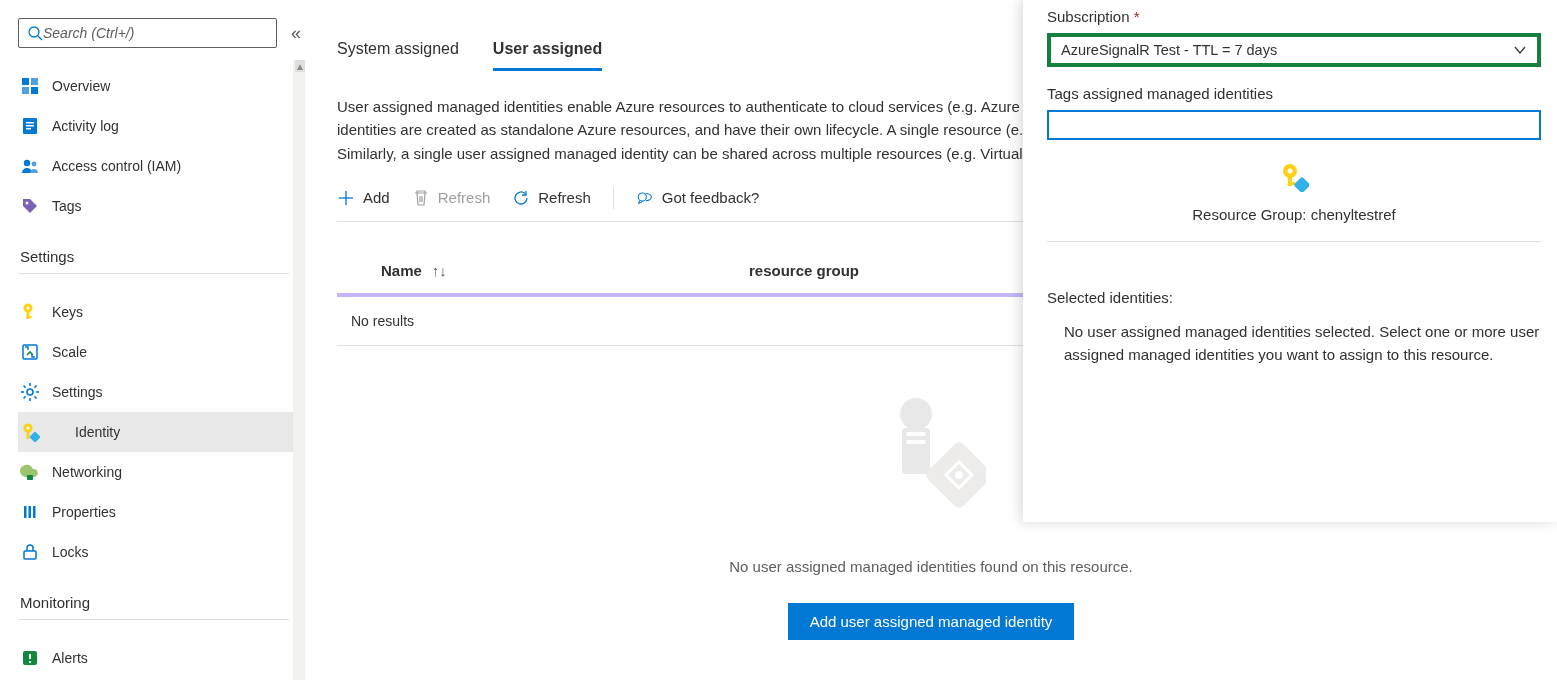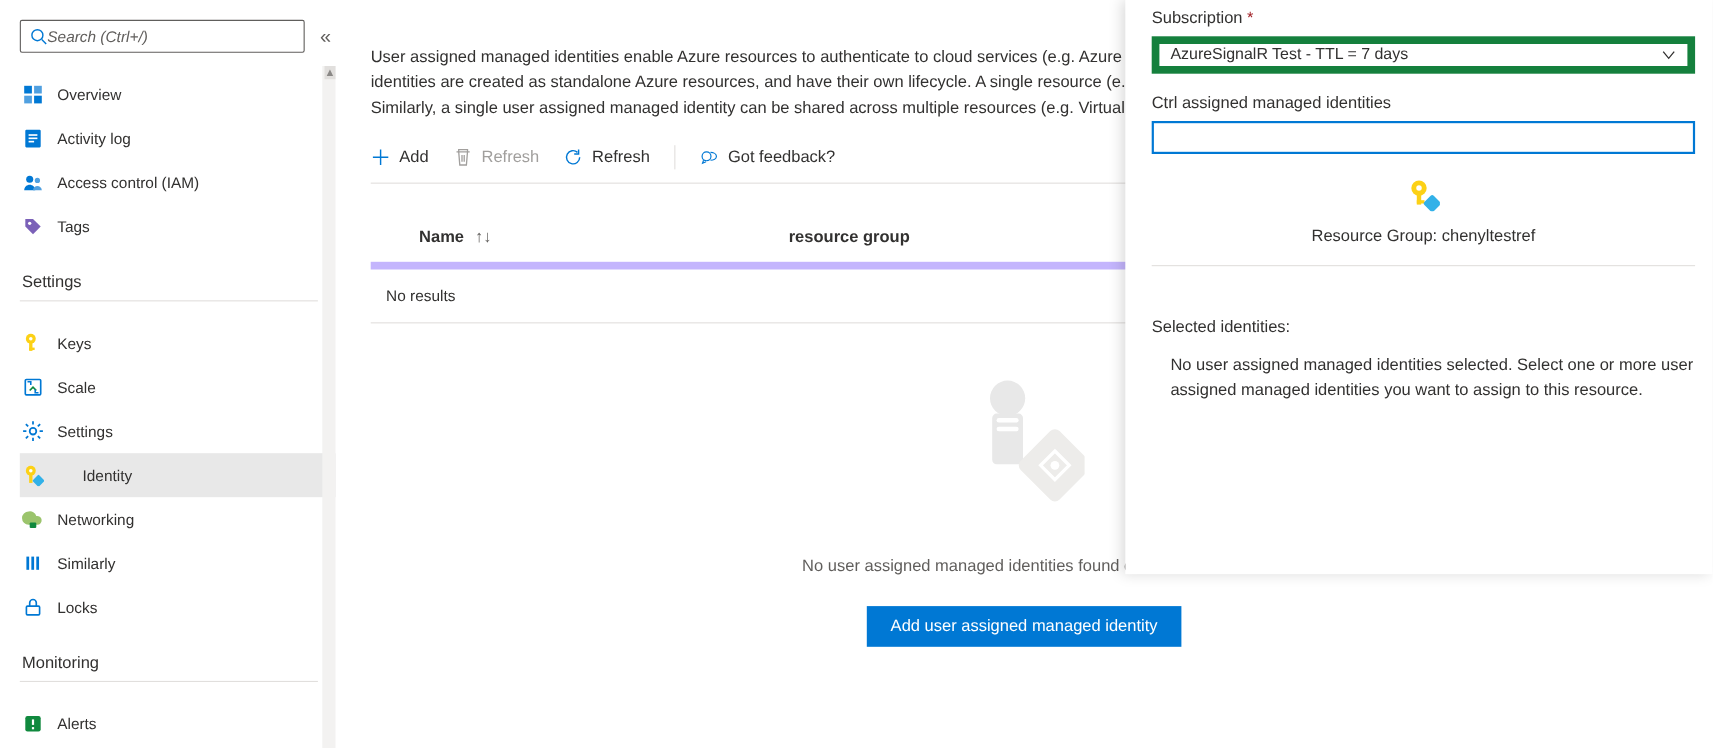--- a/index.html
+++ b/index.html
@@ -31,35 +31,35 @@
   .tab.active { font-weight:600; border-bottom: 3px solid #0078d4; }
   .description { font-size: 15px; color:#323130; line-height: 1.55; }
   .description a { color:#0078d4; text-decoration:none; }
   .toolbar { display:flex; align-items:center; gap: 22px; margin-top: 22px; padding-bottom: 12px; border-bottom: 1px solid #e1dfdd;}
   .tool-btn { display:flex; align-items:center; gap:8px; font-size: 15px; cursor:pointer; color:#323130; }
   .tool-btn svg { width:18px; height:18px; }
   .tool-btn.disabled { color:#a19f9d; cursor:default; }
   .vsep { width:1px; height:22px; background:#e1dfdd; }
 
   .table { margin-top: 40px; }
-  .thead { display:flex; font-size: 15px; font-weight:600; border-bottom:7px solid #c4b5fd; padding-bottom: 14px; }
+  .thead { display:flex; font-size: 15px; font-weight:600; border-bottom:4px solid #c4b5fd; padding-bottom: 14px; gap: 32px; }
   .th-name { padding-left: 44px; flex: 0 0 380px; display:flex; align-items:center; gap:10px; }
   .th-rg { display:flex; align-items:center; gap:10px; }
   .sort-icon { font-weight:400; color:#605e5c; }
   .tbody-empty { padding: 16px 14px; color:#323130; font-size: 14px; border-bottom:1px solid #e1dfdd;}
 
   .placeholder-illustration { display:flex; justify-content:center; margin-top: 46px; }
   .ph-text { text-align:center; font-size:15px; color:#605e5c; margin-top: 46px;}
   .add-btn { display:block; margin: 28px auto 0; background:#0078d4; color:#fff; border:none; padding:10px 22px; font-size:15px; cursor:pointer;}
 
   
   .panel { position:absolute; top:0; right:0; height:522px; width:534px; background:#fff; box-shadow: -3px 0 12px rgba(0,0,0,.15); padding: 0 16px 16px 24px; display:flex; flex-direction:column; }
   .panel-label { font-size:15px; margin-top: 8px; }
   .panel-label .req { color:#a4262c; }
-  .select { margin-top: 8px; height:34px; border:7px solid #15803d; display:flex; align-items:center; justify-content:space-between; padding:0 10px; cursor:pointer; font-size:14.5px;}
+  .select { margin-top: 8px; height:34px; border:4px solid #15803d; display:flex; align-items:center; justify-content:space-between; padding:0 10px; cursor:pointer; font-size:14.5px;}
   .panel-input { margin-top:8px; height:30px; border:2px solid #0078d4; padding:0 8px; font-size:14.5px; outline:none; width:100%; }
   .result-item { display:flex; align-items:center; gap:14px; margin-top:22px; padding-bottom:18px; border-bottom: 1px solid #e1dfdd; font-size:15px;flex-direction:column;}
   .flex-grow { flex:1; }
   .selected-heading { font-size:15px; margin-top: 20px; }
   .selected-help { font-size:15px; color:#323130; margin-top: 14px; line-height:1.55;margin-left:17px; }
 
   svg { display:block; }
 </style>
 </head>
 <body>
@@ -186,21 +186,21 @@
           <span>Networking</span>
         </div>
         <div class="nav-item">
           <span class="nav-icon">
             <svg width="20" height="20" viewBox="0 0 20 20">
               <rect x="4" y="4" width="2.5" height="12" fill="#0078d4"></rect>
               <rect x="8.5" y="4" width="2.5" height="12" fill="#0078d4"></rect>
               <rect x="13" y="4" width="2.5" height="12" fill="#0078d4"></rect>
             </svg>
           </span>
-          <span>Similarly</span>
+          <span>Properties</span>
         </div>
         <div class="nav-item">
           <span class="nav-icon">
             <svg width="20" height="20" viewBox="0 0 20 20">
               <rect x="4" y="9" width="12" height="8" rx="1" fill="none" stroke="#0078d4" stroke-width="1.5"></rect>
               <path d="M7 9V6a3 3 0 0 1 6 0v3" fill="none" stroke="#0078d4" stroke-width="1.5"></path>
             </svg>
           </span>
           <span>Locks</span>
         </div>
@@ -221,20 +221,24 @@
         </div>
         <div class="nav-item"></div>
       </div>
 
     <div class="scroll-indicator">
       <div class="scroll-thumb up">▲</div>
     </div>
   </aside>
 
   <main class="main">
+    <div class="tabs" id="tabs">
+        <div class="tab">System assigned</div>
+        <div class="tab active">User assigned</div>
+      </div>
 
     <p class="description">
       <span>User assigned managed identities enable Azure resources to authenticate to cloud services (e.g. Azure Key Vault) without storing credentials in code. User assigned managed identities are created as standalone Azure resources, and have their own lifecycle. A single resource (e.g. Virtual Machine) can utilize multiple user assigned managed identities. Similarly, a single user assigned managed identity can be shared across multiple resources (e.g. Virtual Machines). </span><a href="#">Learn more about Managed identities</a><span>.</span>
     </p>
 
     <div class="toolbar">
       <div class="tool-btn">
         <svg viewBox="0 0 18 18">
             <line x1="9" y1="2" x2="9" y2="16" stroke="#0078d4" stroke-width="1.3"></line>
             <line x1="2" y1="9" x2="16" y2="9" stroke="#0078d4" stroke-width="1.3"></line>
@@ -297,21 +301,21 @@
     <div class="panel-label">
       <span>Subscription</span> <span class="req">*</span>
     </div>
     <div class="select">
       <span>AzureSignalR Test - TTL = 7 days</span>
       <svg width="14" height="14" viewBox="0 0 14 14">
           <path d="M2 4l5 6 5-6" fill="none" stroke="#323130" stroke-width="1.2"></path>
         </svg>
     </div>
 
-    <div class="panel-label" style="margin-top:18px">Ctrl assigned managed identities</div>
+    <div class="panel-label" style="margin-top:18px">Tags assigned managed identities</div>
     <input class="panel-input" value="" style="">
 
     <div class="result-item">
       <svg width="30" height="30" viewBox="0 0 30 30">
         <circle cx="11" cy="9" r="7" fill="#fcd116"></circle>
         <circle cx="11" cy="9" r="2.5" fill="#fff"></circle>
         <rect x="9" y="14" width="4" height="10" fill="#fcd116"></rect>
         <rect x="9" y="20" width="7" height="3" fill="#fcd116"></rect>
         <rect x="17" y="17" width="12" height="12" transform="rotate(45 23 23)" fill="#32b1e8" rx="2"></rect>
       </svg>

